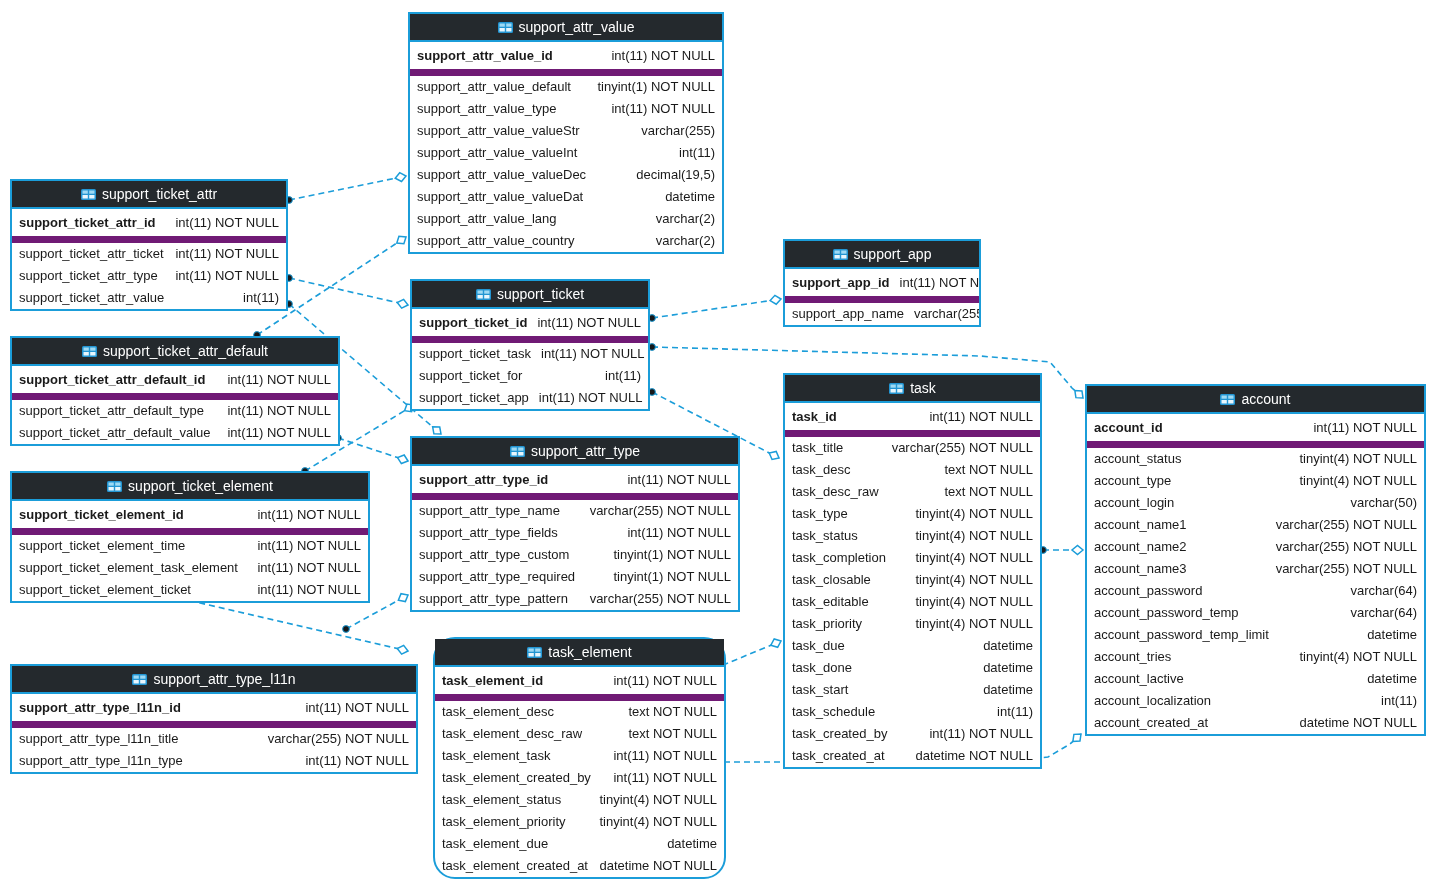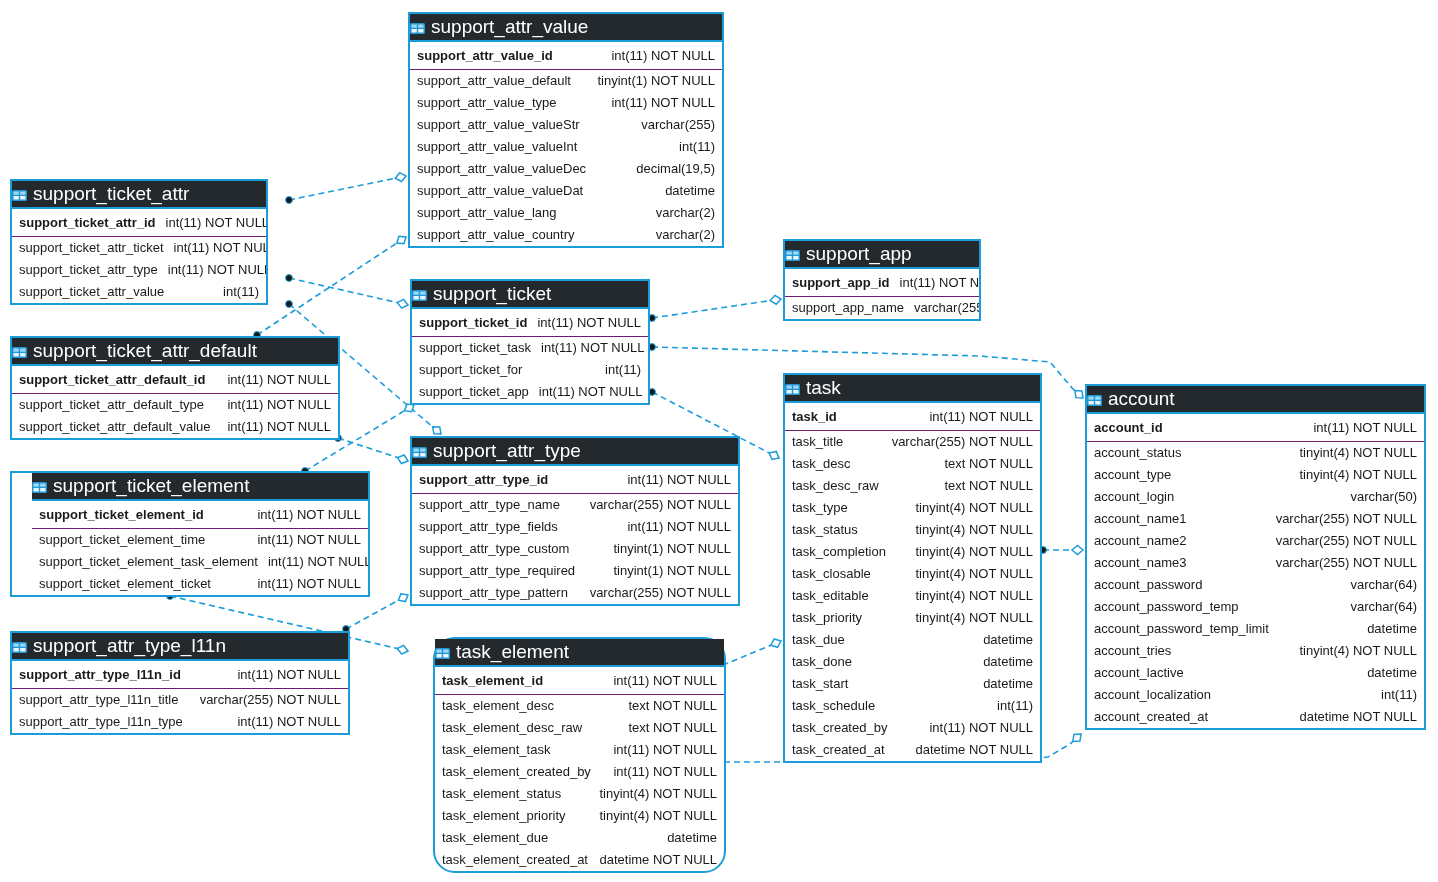--- a/index.html
+++ b/index.html
@@ -2,25 +2,25 @@
 <html><head>
 <meta charset="utf-8">
 <style>
   html,body{margin:0;padding:0;background:#ffffff;}
   #canvas{position:relative;width:1438px;height:882px;background:#ffffff;overflow:hidden;
           font-family:"Liberation Sans",sans-serif;}
   #wires{position:absolute;left:0;top:0;z-index:1;pointer-events:none;}
   .tbl{position:absolute;z-index:2;background:#ffffff;border:2px solid #1b9dd9;box-sizing:border-box;
        box-shadow:0 0 0 0 transparent;}
   .hdr{height:26px;line-height:26px;background:#24292d;border-bottom:2px solid #1b9dd9;
-       color:#ffffff;font-size:19px;white-space:nowrap;overflow:hidden;}
+       color:#ffffff;text-align:center;font-size:14px;white-space:nowrap;overflow:hidden;}
   .hdr .ico{display:inline-block;vertical-align:-1px;margin-right:6px;line-height:0;}
   .row{height:22px;line-height:22px;padding:0 7px;font-size:13px;color:#1a1a1a;
        display:flex;justify-content:space-between;white-space:nowrap;overflow:hidden;}
-  .row.pk{height:27px;line-height:27px;border-bottom:1px solid #701a75;align-items:flex-end;}
+  .row.pk{height:27px;line-height:27px;border-bottom:7px solid #701a75;align-items:flex-end;}
   .row.pk .fld{font-weight:bold;}
   .fld{text-align:left;}
   .typ{text-align:right;margin-left:10px;}
 </style>
 </head>
 <body>
 
 <div id="canvas" style="width: 1438px; height: 882px;">
   <svg id="wires" width="1438" height="882">
       <g>
@@ -132,21 +132,21 @@
       </div>
       <div class="row">
         <span class="fld">support_attr_value_lang</span>
         <span class="typ">varchar(2)</span>
       </div>
       <div class="row">
         <span class="fld">support_attr_value_country</span>
         <span class="typ">varchar(2)</span>
       </div>
     </div>
-    <div class="tbl" style="left: 10px; top: 179px; width: 258px;">
+    <div class="tbl" style="left: 10px; top: 179px; width: 278px;">
       <div class="hdr"><span class="ico"><svg width="15" height="11" viewBox="0 0 15 11">
             <rect width="15" height="11" rx="1.5" fill="#2395d2"></rect>
             <rect x="1.5" y="1.5" width="5.3" height="3.2" fill="#9ed9f3"></rect>
             <rect x="8.2" y="1.5" width="5.3" height="3.2" fill="#9ed9f3"></rect>
             <rect x="1.5" y="6" width="5.3" height="3.5" fill="#e8f6fd"></rect>
             <rect x="8.2" y="6" width="5.3" height="3.5" fill="#e8f6fd"></rect>
           </svg></span><span>support_ticket_attr</span></div>
       <div class="row pk">
         <span class="fld">support_ticket_attr_id</span>
         <span class="typ">int(11) NOT NULL</span>
@@ -178,21 +178,21 @@
       </div>
       <div class="row">
         <span class="fld">support_ticket_attr_default_type</span>
         <span class="typ">int(11) NOT NULL</span>
       </div>
       <div class="row">
         <span class="fld">support_ticket_attr_default_value</span>
         <span class="typ">int(11) NOT NULL</span>
       </div>
     </div>
-    <div class="tbl" style="left: 10px; top: 471px; width: 360px; padding-left: 20px;">
+    <div class="tbl" style="left: 10px; top: 471px; width: 360px;">
       <div class="hdr"><span class="ico"><svg width="15" height="11" viewBox="0 0 15 11">
             <rect width="15" height="11" rx="1.5" fill="#2395d2"></rect>
             <rect x="1.5" y="1.5" width="5.3" height="3.2" fill="#9ed9f3"></rect>
             <rect x="8.2" y="1.5" width="5.3" height="3.2" fill="#9ed9f3"></rect>
             <rect x="1.5" y="6" width="5.3" height="3.5" fill="#e8f6fd"></rect>
             <rect x="8.2" y="6" width="5.3" height="3.5" fill="#e8f6fd"></rect>
           </svg></span><span>support_ticket_element</span></div>
       <div class="row pk">
         <span class="fld">support_ticket_element_id</span>
         <span class="typ">int(11) NOT NULL</span>
@@ -203,21 +203,21 @@
       </div>
       <div class="row">
         <span class="fld">support_ticket_element_task_element</span>
         <span class="typ">int(11) NOT NULL</span>
       </div>
       <div class="row">
         <span class="fld">support_ticket_element_ticket</span>
         <span class="typ">int(11) NOT NULL</span>
       </div>
     </div>
-    <div class="tbl" style="left: 10px; top: 631px; width: 340px;">
+    <div class="tbl" style="left: 10px; top: 664px; width: 408px;">
       <div class="hdr"><span class="ico"><svg width="15" height="11" viewBox="0 0 15 11">
             <rect width="15" height="11" rx="1.5" fill="#2395d2"></rect>
             <rect x="1.5" y="1.5" width="5.3" height="3.2" fill="#9ed9f3"></rect>
             <rect x="8.2" y="1.5" width="5.3" height="3.2" fill="#9ed9f3"></rect>
             <rect x="1.5" y="6" width="5.3" height="3.5" fill="#e8f6fd"></rect>
             <rect x="8.2" y="6" width="5.3" height="3.5" fill="#e8f6fd"></rect>
           </svg></span><span>support_attr_type_l11n</span></div>
       <div class="row pk">
         <span class="fld">support_attr_type_l11n_id</span>
         <span class="typ">int(11) NOT NULL</span>

